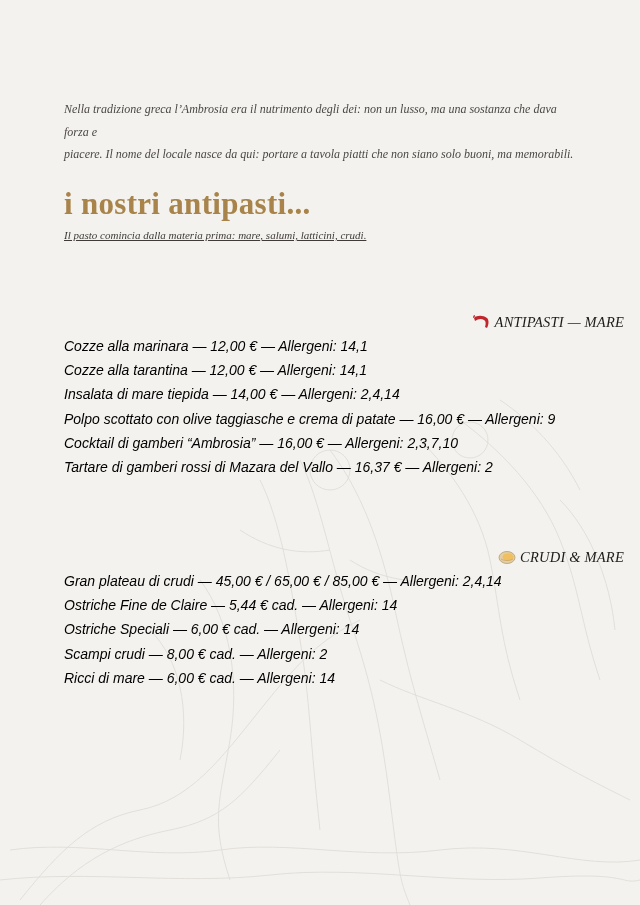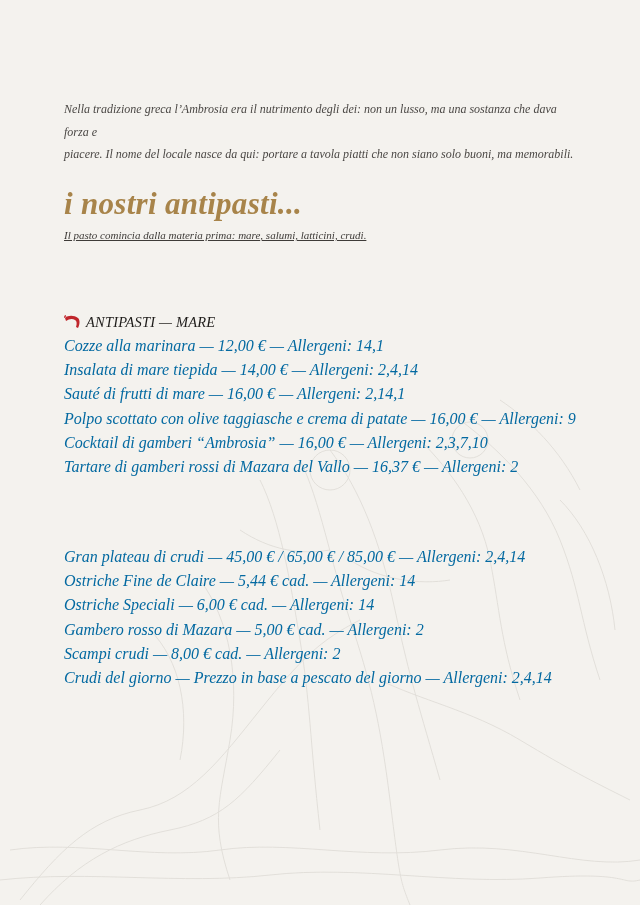--- a/index.html
+++ b/index.html
@@ -16,42 +16,42 @@
       pointer-events: none; z-index: 0;
     }
     .page { position: relative; z-index: 1; }
     .intro {
       position: absolute; left: 64px; top: 98px; width: 520px;
       font-family: "Liberation Serif", serif; font-style: italic;
       font-size: 12px; line-height: 22.5px; color: #4a4744;
     }
     .section-title {
       position: absolute; left: 64px; top: 186px;
-      font-family: "Liberation Serif", serif; font-style: italic;
+      font-family: "Liberation Serif", serif; 
       font-size: 31px; color: #a8844a; letter-spacing: 0.3px;
     }
     .section-sub {
       position: absolute; left: 64px; top: 225px; width: 520px;
       font-family: "Liberation Serif", serif; font-style: italic;
       font-size: 11px; line-height: 21px; color: #3e3b38; text-decoration: underline;
     }
     .menu-block { position: absolute; left: 64px; width: 560px; }
     .block-mare { top: 310px; }
     .block-crudi { top: 545px; }
     .block-head {
       display: flex; align-items: center; height: 24px;
       font-family: "Liberation Serif", serif; font-style: italic;
-      font-size: 14.5px; color: #1e1c1a; letter-spacing: 0.2px;
+      font-size: 14.5px; color: #1e1c1a; letter-spacing: 0.2px; justify-content: flex-end;
     }
     .block-head .ico { width: 18px; height: 16px; margin-right: 4px; display: inline-block; }
     .items { list-style: none; }
     .items li {
       height: 24.2px; line-height: 24.2px;
-      font-family: Liberation Serif, serif; font-style: italic;
-      font-size: 16px; color: #0369a1; white-space: nowrap;
+      font-family: Liberation Sans, sans-serif; font-style: italic;
+      font-size: 14px; color: #000000; white-space: nowrap;
     }
   </style>
 </head>
 <body>
 
 <svg class="bg-art" viewBox="0 0 640 525" xmlns="http://www.w3.org/2000/svg">
   <g fill="none" stroke="#d9d6d0" stroke-width="0.9" opacity="0.75">
     <path d="M20 520 C60 470, 90 440, 140 430 S220 380, 260 330 S320 260, 360 240"></path>
     <path d="M40 525 C80 480, 120 460, 170 450 S240 420, 280 370"></path>
     <path d="M300 80 C320 120, 330 180, 350 240 S380 340, 390 420 S400 500, 410 525"></path>
@@ -91,32 +91,41 @@
       <span class="ico">
         <svg width="18" height="16" viewBox="0 0 18 16">
           <path d="M1 4 C4 1, 10 1, 14 4 C16 6, 16 10, 14 14 L12 13 C13 10, 13 7, 11 6 C8 4, 5 5, 2 7 Z" fill="#c0262c"></path>
           <path d="M1 4 L0 2 M2 3 L1 1" stroke="#c0262c" stroke-width="1"></path>
         </svg>
       </span>
       <span>ANTIPASTI — MARE</span>
     </div>
     <ul class="items">
       <li>Cozze alla marinara — 12,00 € — Allergeni: 14,1</li>
+      <li>Cozze alla tarantina — 12,00 € — Allergeni: 14,1</li>
       <li>Insalata di mare tiepida — 14,00 € — Allergeni: 2,4,14</li>
-      <li>Sauté di frutti di mare — 16,00 € — Allergeni: 2,14,1</li>
       <li>Polpo scottato con olive taggiasche e crema di patate — 16,00 € — Allergeni: 9</li>
       <li>Cocktail di gamberi “Ambrosia” — 16,00 € — Allergeni: 2,3,7,10</li>
       <li>Tartare di gamberi rossi di Mazara del Vallo — 16,37 € — Allergeni: 2</li>
     </ul>
   </div>
 
   <div class="menu-block block-crudi">
+    <div class="block-head">
+      <span class="ico">
+        <svg width="18" height="16" viewBox="0 0 18 16">
+          <ellipse cx="9" cy="8.5" rx="8" ry="6" fill="#e2cfa8" stroke="#b89a66" stroke-width="0.8"></ellipse>
+          <ellipse cx="10" cy="8" rx="5.5" ry="3.8" fill="#f0c060"></ellipse>
+          <path d="M3 10 C6 12, 12 12, 15 10" stroke="#b89a66" stroke-width="0.6" fill="none"></path>
+        </svg>
+      </span>
+      <span>CRUDI &amp; MARE</span>
+    </div>
     <ul class="items">
       <li>Gran plateau di crudi — 45,00 € / 65,00 € / 85,00 € — Allergeni: 2,4,14</li>
       <li>Ostriche Fine de Claire — 5,44 € cad. — Allergeni: 14</li>
       <li>Ostriche Speciali — 6,00 € cad. — Allergeni: 14</li>
-      <li>Gambero rosso di Mazara — 5,00 € cad. — Allergeni: 2</li>
       <li>Scampi crudi — 8,00 € cad. — Allergeni: 2</li>
-      <li>Crudi del giorno — Prezzo in base a pescato del giorno — Allergeni: 2,4,14</li>
+      <li>Ricci di mare — 6,00 € cad. — Allergeni: 14</li>
     </ul>
   </div>
 
 </div>
 
 </body></html>

